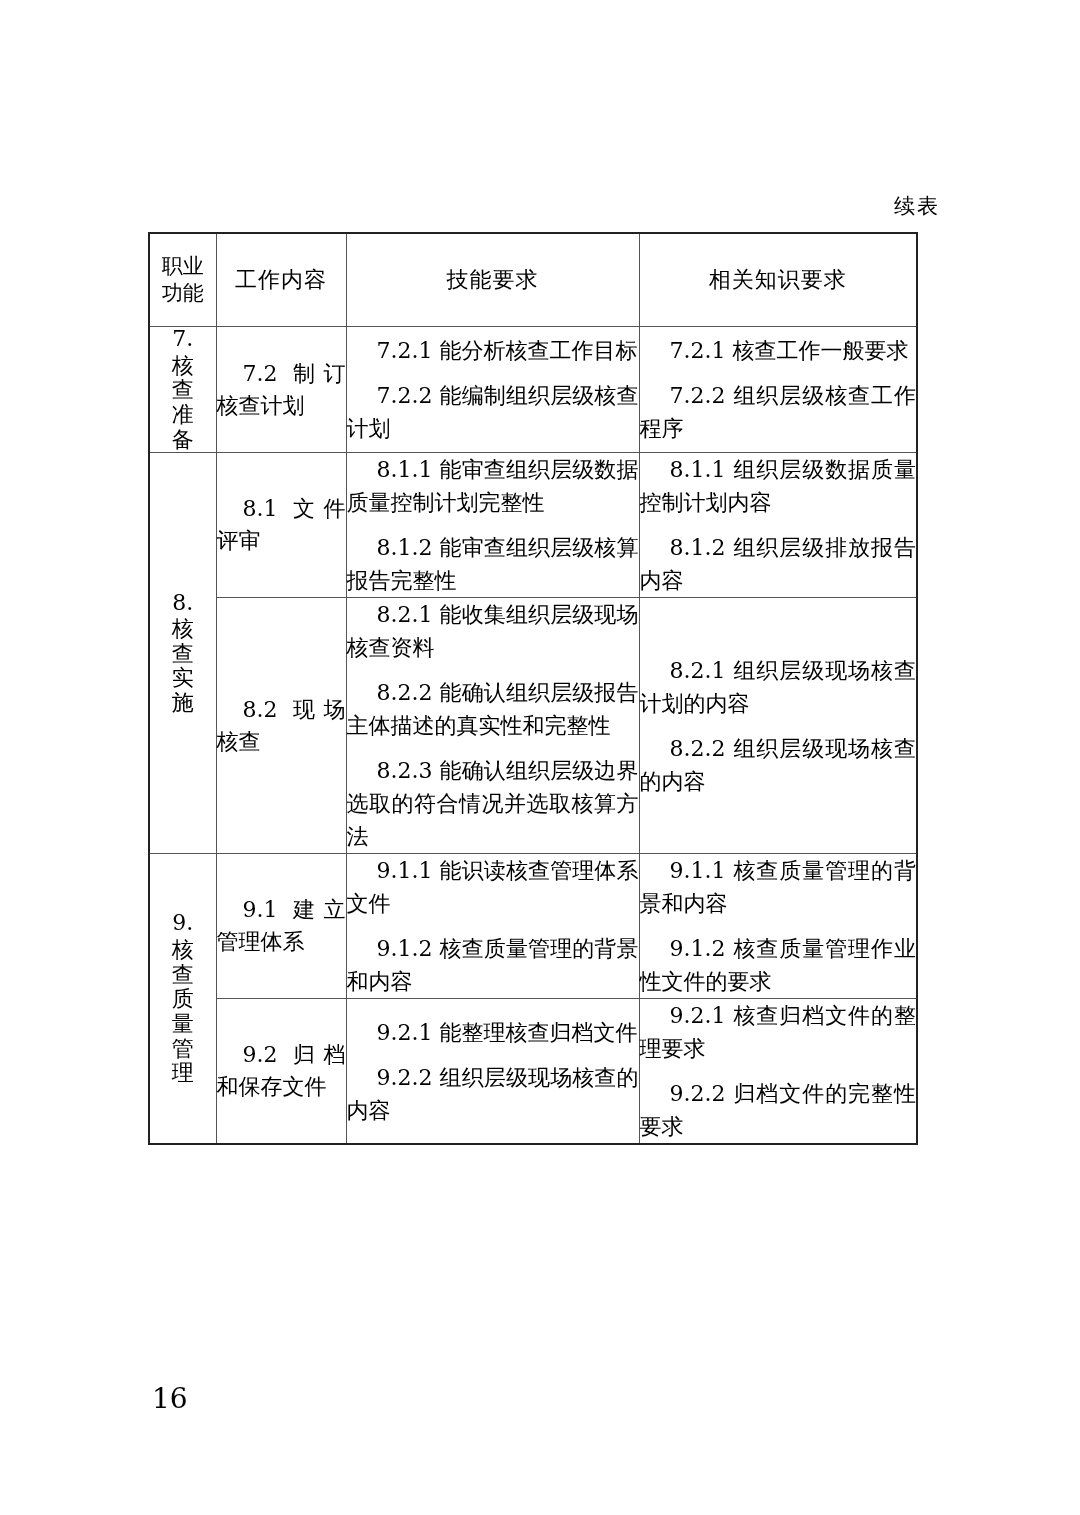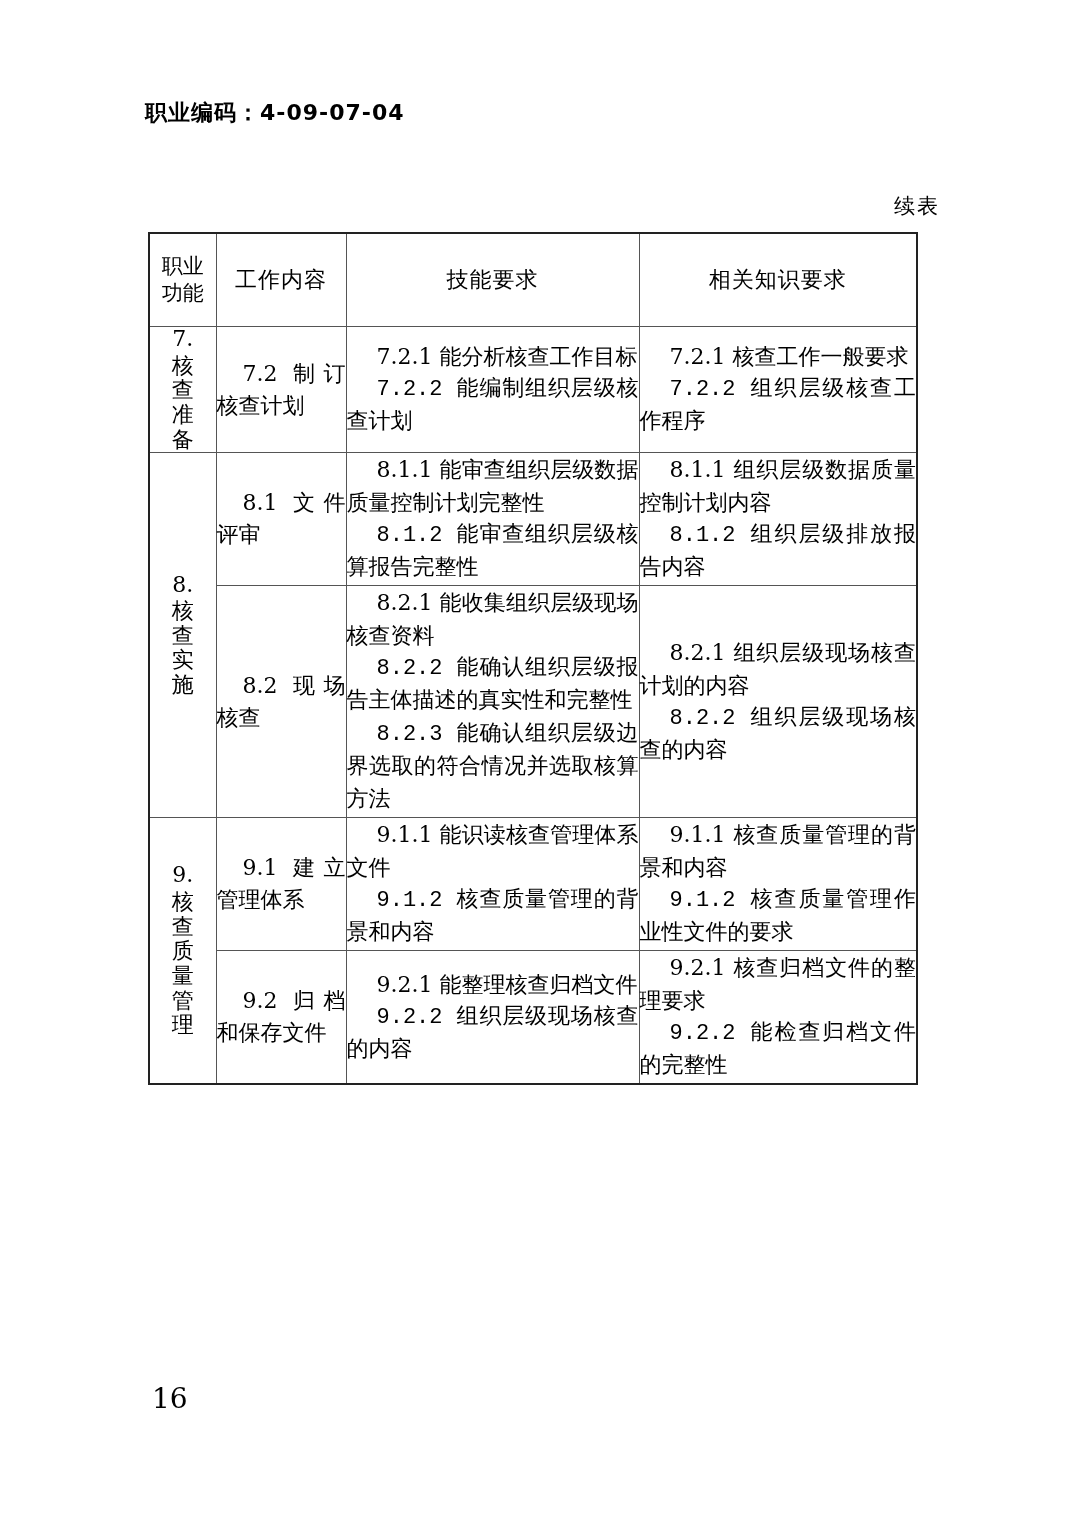--- a/index.html
+++ b/index.html
@@ -126,36 +126,35 @@
     font-size: 22px;
     line-height: 1.5;
     padding: 9px 8px 9px 9px;
     text-align: justify;
   }
   .para-cell p {
     margin: 0;
     text-indent: 30px;
     text-align: justify;
   }
-  .para-cell p + p { margin-top: 0; font-family: Liberation Mono, monospace; }
+  .para-cell p + p { margin-top: 12px; }
 
   
   .folio {
     position: absolute;
     left: 152px;
     top: 1382px;
     font-size: 28px;
   }
 </style>
 </head>
 <body>
 
 <div class="page">
 
-  <div class="running-head">职业编码：4-09-07-04</div>
 
   <div class="continued-label">续表</div>
 
   <div class="table-wrap">
     <table class="skills-table">
       <colgroup>
         <col class="c-func">
         <col class="c-work">
         <col class="c-skill">
         <col class="c-know">
@@ -262,21 +261,21 @@
             <td class="work-cell">
               <div class="work-line-1">9.2 归档</div>
               <div class="work-line-2">和保存文件</div>
             </td>
             <td class="para-cell">
               <p>9.2.1 能整理核查归档文件</p>
               <p>9.2.2 组织层级现场核查的内容</p>
             </td>
             <td class="para-cell">
               <p>9.2.1 核查归档文件的整理要求</p>
-              <p>9.2.2 能检查归档文件的完整性</p>
+              <p>9.2.2 归档文件的完整性要求</p>
             </td>
           </tr>
         </tbody>
     </table>
   </div>
 
   <div class="folio">16</div>
 
 </div>
 

